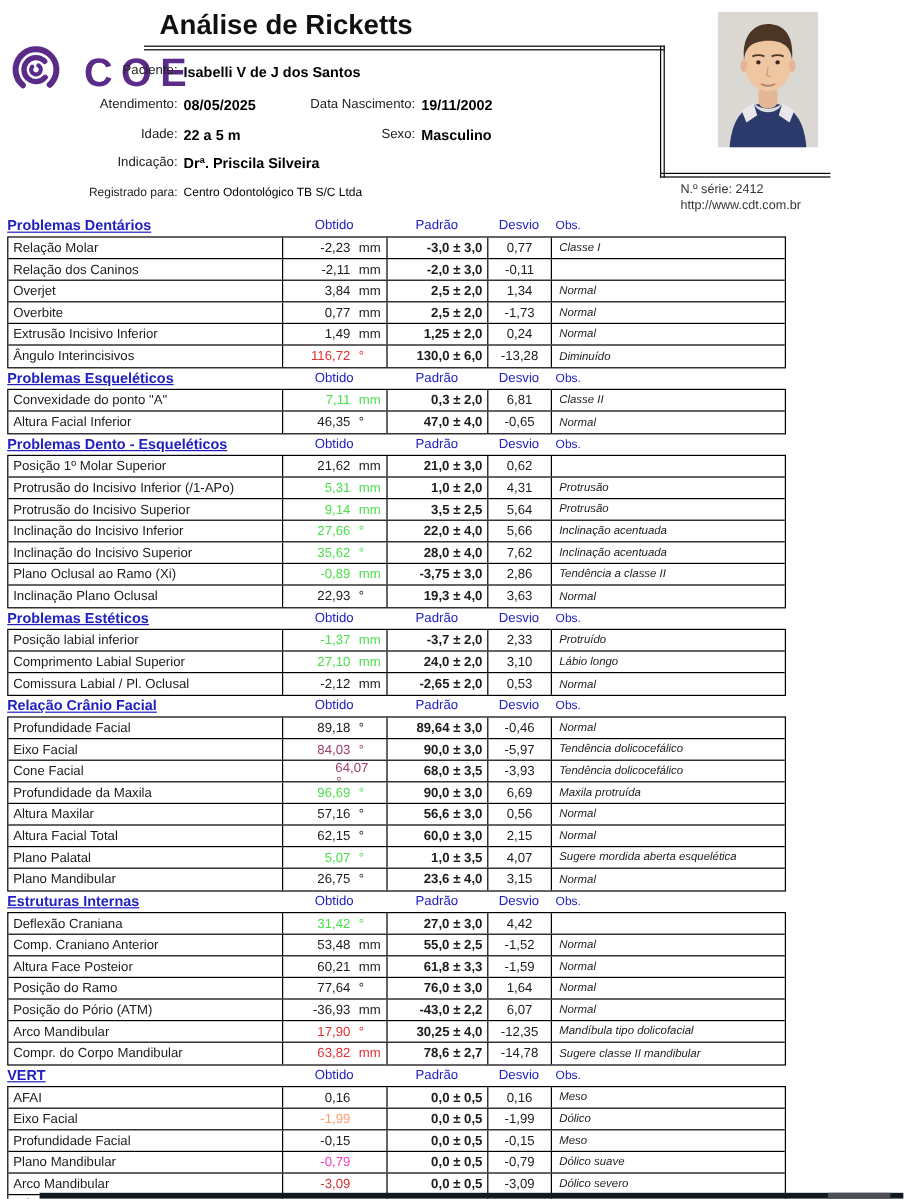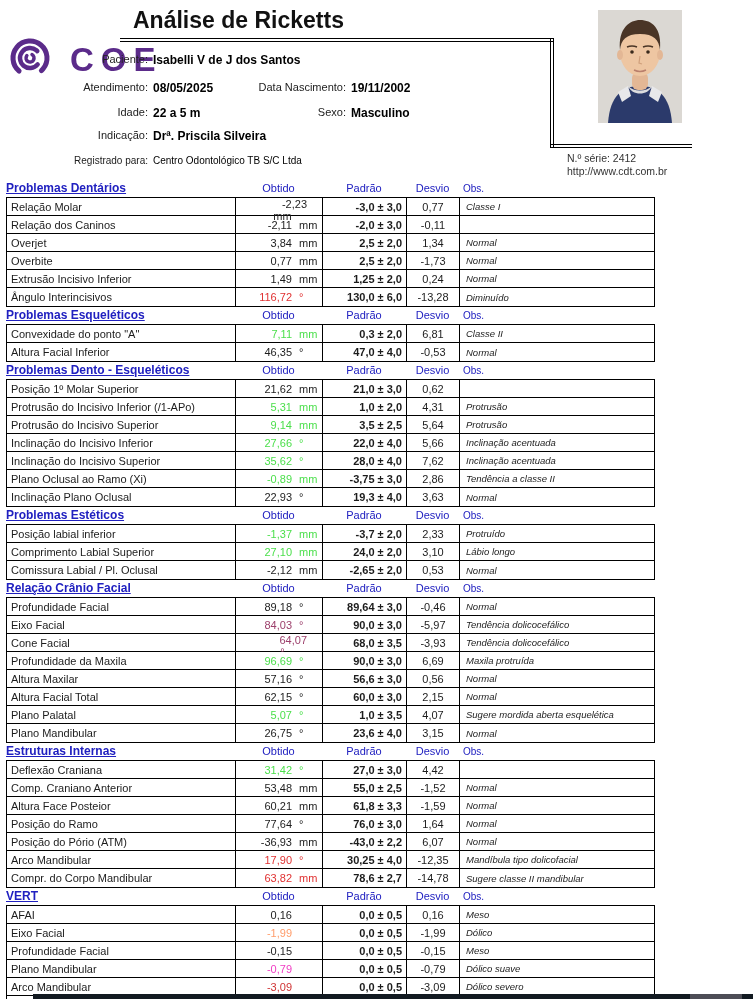--- a/index.html
+++ b/index.html
@@ -144,21 +144,21 @@
         <div class="sec-head">
           <span class="sec-title w-name" style="color: rgb(32, 32, 192);">Problemas Dentários</span>
           <span class="col-lab w-obtido" style="color: rgb(32, 32, 192);">Obtido</span>
           <span class="col-lab bold w-padrao" style="color: rgb(32, 32, 192);">Padrão</span>
           <span class="col-lab w-desvio" style="color: rgb(32, 32, 192);">Desvio</span>
           <span class="col-lab obs-lab w-obs" style="color: rgb(32, 32, 192);">Obs.</span>
         </div>
         <div class="sec-table">
           <div class="row">
             <div class="c-name">Relação Molar</div>
-            <div class="c-obtido" style="color: rgb(28, 28, 28); flex-direction: column;">
+            <div class="c-obtido" style="color: rgb(28, 28, 28);">
               <span class="val">-2,23</span>
               <span class="unit">mm</span>
             </div>
             <div class="c-padrao">-3,0 ± 3,0</div>
             <div class="c-desvio">0,77</div>
             <div class="c-obs">Classe I</div>
           </div>
           <div class="row">
             <div class="c-name">Relação dos Caninos</div>
             <div class="c-obtido" style="color: rgb(28, 28, 28);">
@@ -230,21 +230,21 @@
             <div class="c-desvio">6,81</div>
             <div class="c-obs">Classe II</div>
           </div>
           <div class="row">
             <div class="c-name">Altura Facial Inferior</div>
             <div class="c-obtido" style="color: rgb(28, 28, 28);">
               <span class="val">46,35</span>
               <span class="unit">°</span>
             </div>
             <div class="c-padrao">47,0 ± 4,0</div>
-            <div class="c-desvio">-0,53</div>
+            <div class="c-desvio">-0,65</div>
             <div class="c-obs">Normal</div>
           </div>
         </div>
       </div>
       <div class="section">
         <div class="sec-head">
           <span class="sec-title w-name" style="color: rgb(32, 32, 192);">Problemas Dento - Esqueléticos</span>
           <span class="col-lab w-obtido" style="color: rgb(32, 32, 192);">Obtido</span>
           <span class="col-lab bold w-padrao" style="color: rgb(32, 32, 192);">Padrão</span>
           <span class="col-lab w-desvio" style="color: rgb(32, 32, 192);">Desvio</span>

